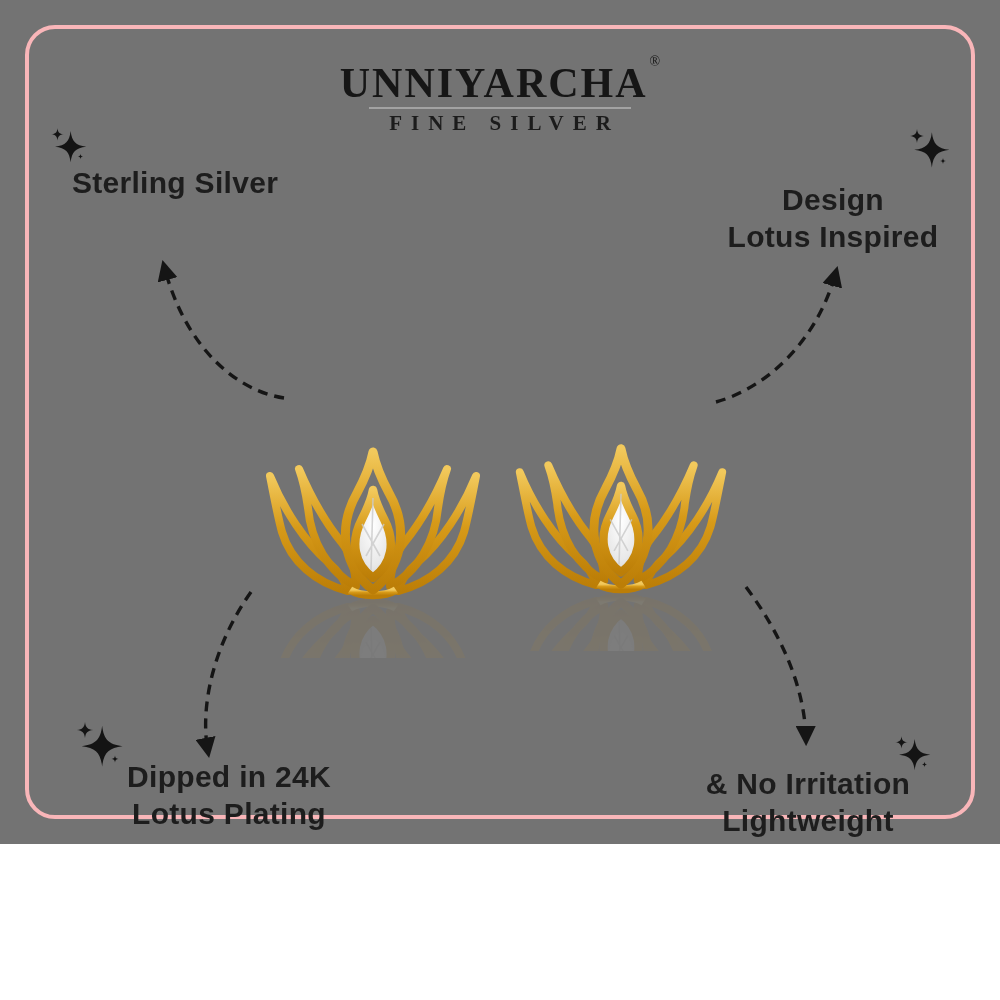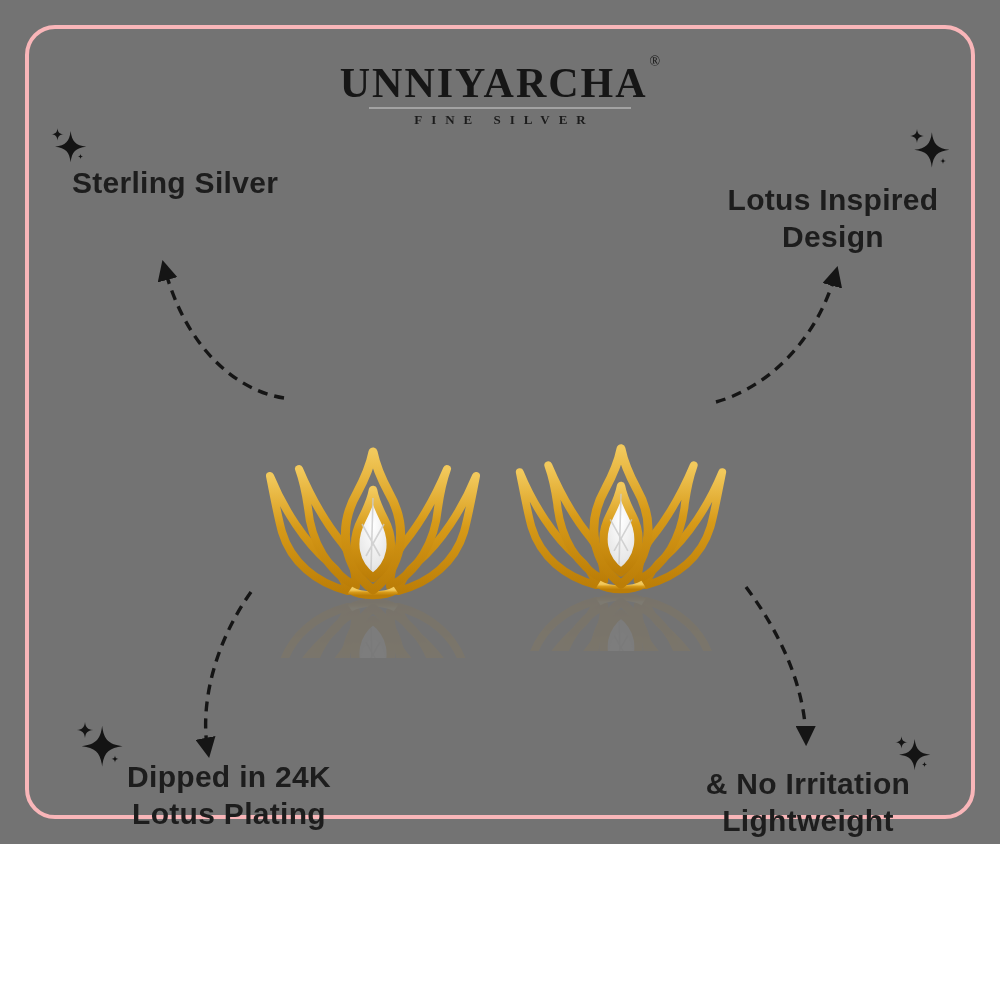--- a/index.html
+++ b/index.html
@@ -13,21 +13,21 @@
   }
   
   .logo{position:absolute;top:62px;left:0;width:100%;text-align:center;}
   .brand-name{
     font-family:"Liberation Serif",serif;font-weight:700;font-size:42px;
     letter-spacing:2px;color:#161616;line-height:1;display:inline-block;position:relative;
   }
   .brand-name sup{font-size:14px;font-weight:400;position:relative;top:-16px;left:2px;}
   .brand-divider{width:262px;height:2px;background:#a3a3a3;margin:3px auto 4px auto;}
   .brand-tagline{
-    font-size:13px;font-weight:700;letter-spacing:9px;color:#1c1c1c;
+    font-size:21px;font-weight:700;letter-spacing:9px;color:#1c1c1c;
     text-indent:9px;
   }
   
   .feature{
     position:absolute;text-align:center;font-size:30px;font-weight:700;
     line-height:37px;color:#1d1d1d;letter-spacing:.3px;
   }
   .feature span{display:block;}
   .f-tl{left:35px;top:164px;width:280px;}
   .f-tr{left:692px;top:181px;width:282px;}
@@ -97,22 +97,22 @@
       <span>UNNIYARCHA</span><sup>®</sup>
       <div class="brand-divider"></div>
       <div class="brand-tagline">FINE SILVER</div>
     </div>
   </div>
 
   <div class="feature f-tl">
     <span>Sterling Silver</span>
   </div>
   <div class="feature f-tr">
+    <span>Design</span>
     <span>Lotus Inspired</span>
-    <span>Design</span>
   </div>
   <div class="feature f-bl">
     <span>Dipped in 24K</span>
     <span>Lotus Plating</span>
   </div>
   <div class="feature f-br">
     <span>&amp; No Irritation</span>
     <span>Lightweight</span>
   </div>
 

